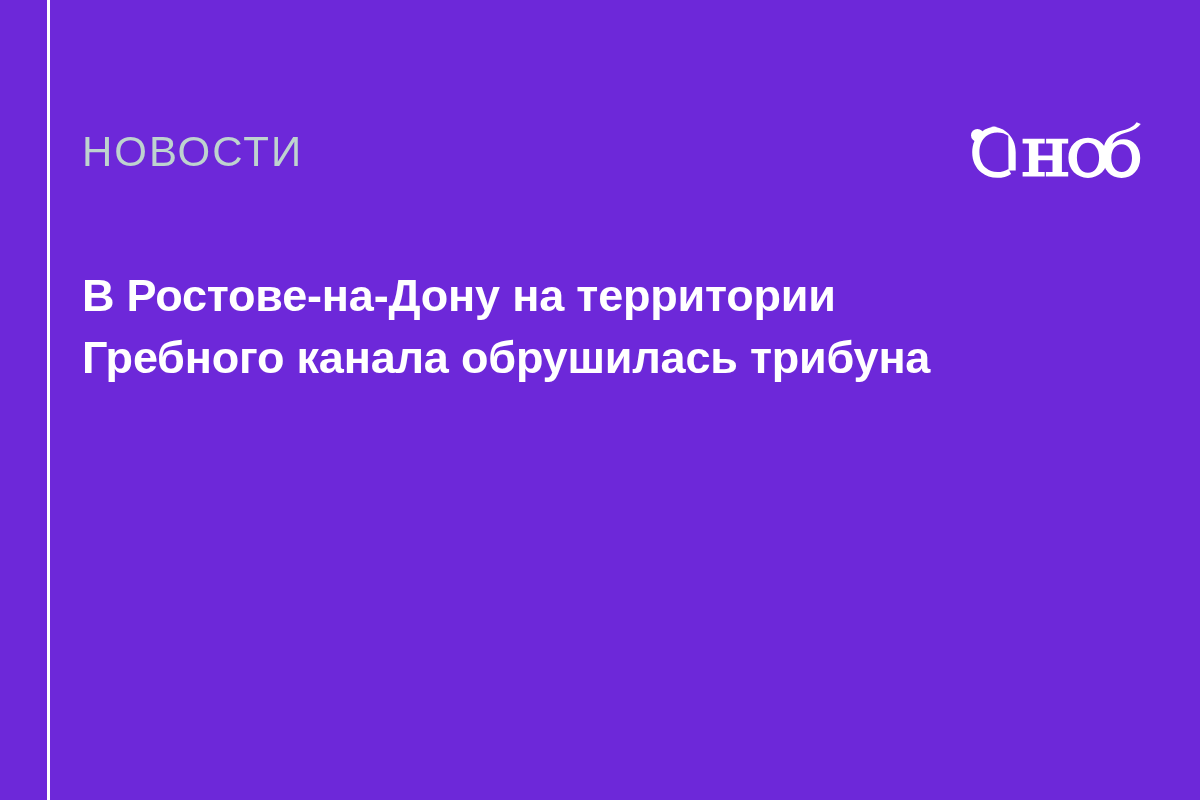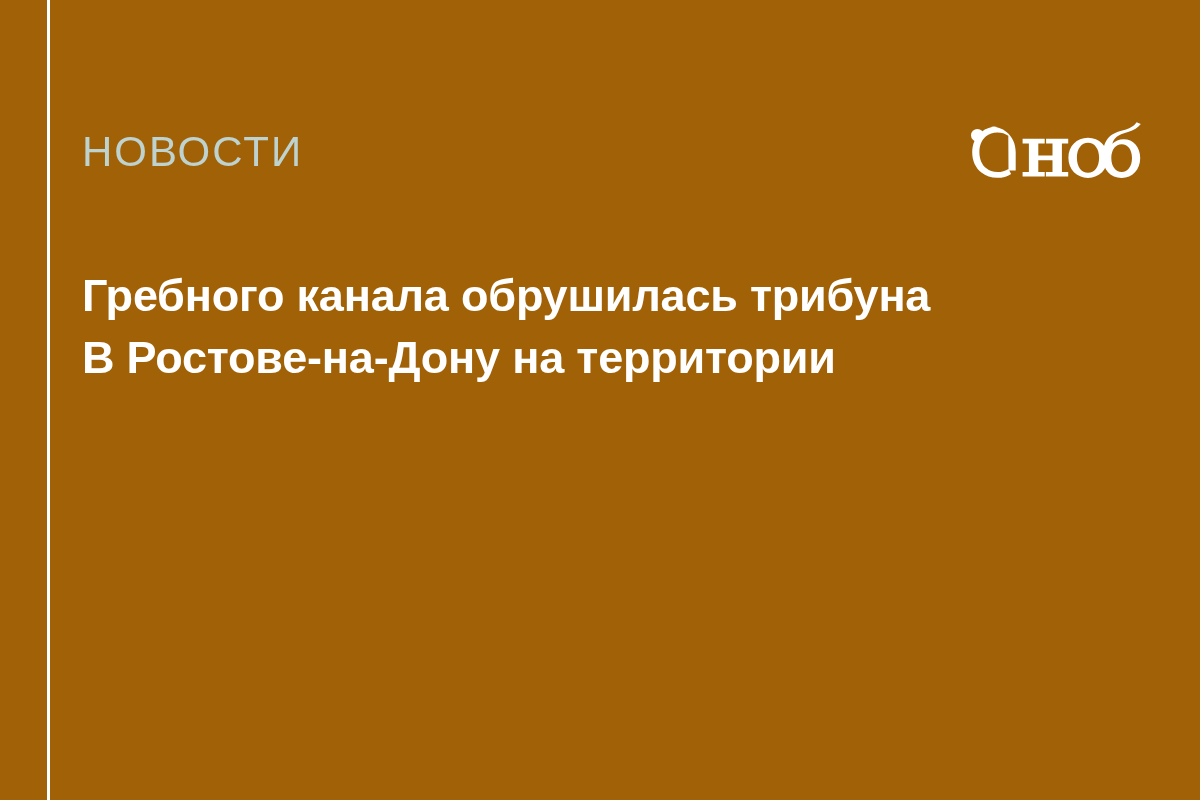--- a/index.html
+++ b/index.html
@@ -10,21 +10,21 @@
     width: 1200px;
     height: 800px;
     overflow: hidden;
     font-family: "Liberation Sans", sans-serif;
   }
 
   #card {
     position: relative;
     width: 1200px;
     height: 800px;
-    background: #a16207;
+    background: #6d28d9;
     box-sizing: border-box;
   }
 
   
   #left-rule {
     position: absolute;
     left: 47px;
     top: 0;
     width: 3px;
     height: 800px;
@@ -113,17 +113,17 @@
                  -3.2 4.2-4.6 9.9-4.6 18.3 0 12.5 7.8 20.7 18.8 20.7 10.9 0 18.6-8.2 18.6-19.9
                  0-11.2-6.9-18.8-16.6-18.8-4.6 0-8.5 1.7-11.3 4.6 1.1-4.1 3.2-6.6 6.9-8.6
                  2.6-1.4 5.4-2.3 8.8-3.3 6.0-1.8 10.0-4.2 12.8-8.0zm-14.9 22.0
                  c6.2 0 10.3 5.5 10.3 13.8 0 8.4-4.1 13.9-10.3 13.9-6.2 0-10.4-5.5-10.4-13.9
                  0-8.3 4.2-13.8 10.4-13.8z"></path>
       </g>
     </svg>
   </div>
 
   <h1 id="headline">
+    <span class="line">В Ростове-на-Дону на территории</span>
     <span class="line">Гребного канала обрушилась трибуна</span>
-    <span class="line">В Ростове-на-Дону на территории</span>
   </h1>
 
 </div>
 
 </body></html>

